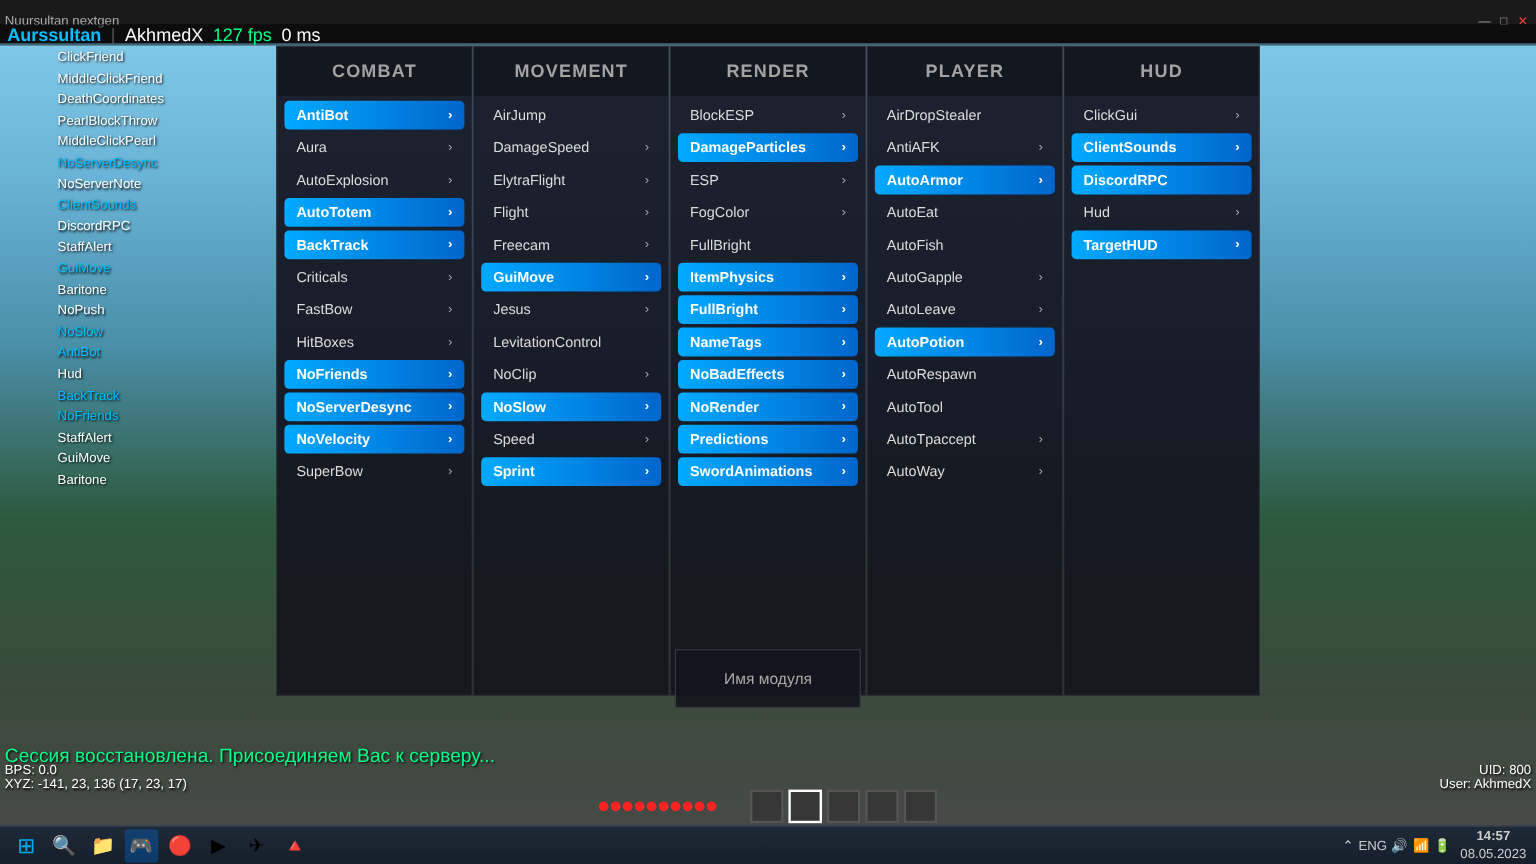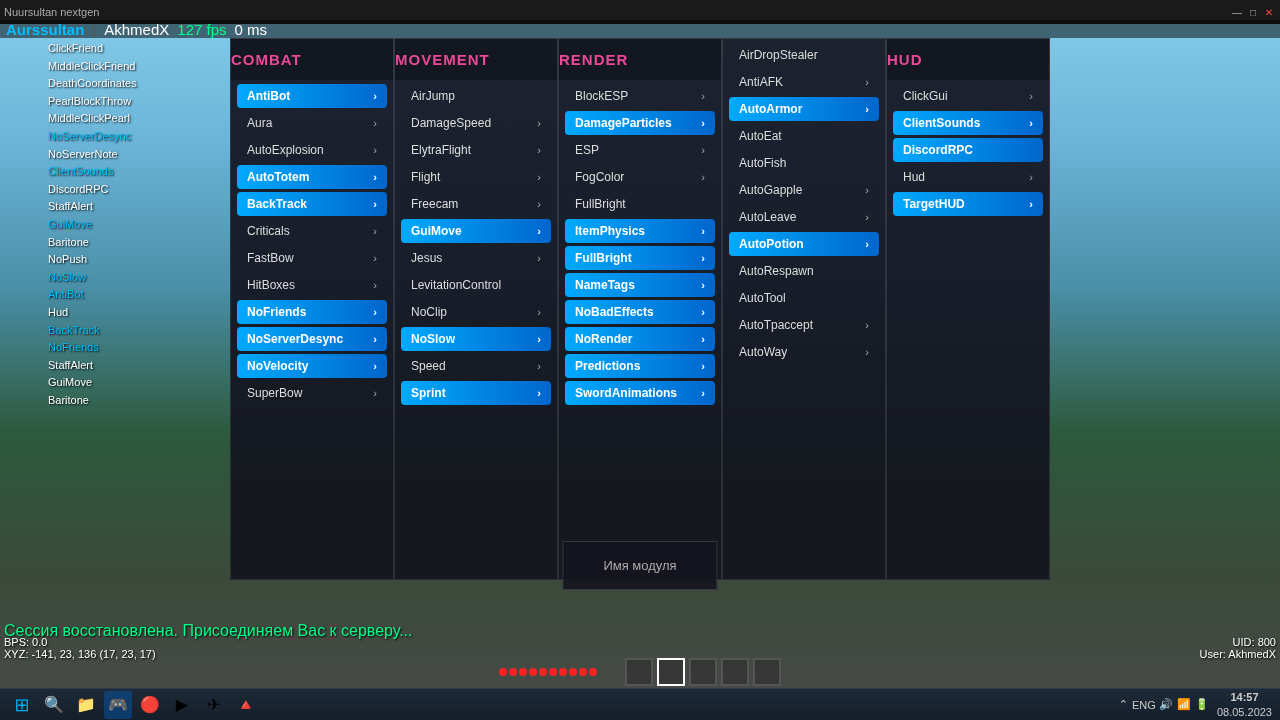--- a/index.html
+++ b/index.html
@@ -19,21 +19,21 @@
       background: linear-gradient(180deg, #87CEEB 0%, #6ab4d8 20%, #4a8fa8 40%, #2d5a3d 60%, #3a4a3a 80%, #4a4a4a 100%);
       z-index: 0;
     }
 
     
     .title-bar {
       position: absolute;
       top: 0;
       left: 0;
       right: 0;
-      height: 24px;
+      height: 36px;
       background: #1a1a1a;
       display: flex;
       align-items: center;
       justify-content: space-between;
       z-index: 100;
       padding: 0 4px;
     }
 
     .title-bar-left {
       display: flex;
@@ -111,24 +111,24 @@
       flex: 1;
       background: rgba(20, 20, 30, 0.92);
       border: 1px solid rgba(255,255,255,0.1);
       display: flex;
       flex-direction: column;
       overflow: hidden;
     }
 
     .category-header {
       padding: 12px 0;
-      text-align: left;
+      text-align: center;
       font-size: 15px;
       font-weight: bold;
-      color: #ec4899;
+      color: #a3a3a3;
       background: rgba(0,0,0,0.3);
       letter-spacing: 1px;
     }
 
     .category-items {
       flex: 1;
       overflow-y: auto;
       padding: 4px 6px;
       display: flex;
       flex-direction: column;
@@ -519,20 +519,21 @@
           <span>Predictions</span>
           <span class="arrow">›</span>
         </div>
         <div class="menu-item active">
           <span>SwordAnimations</span>
           <span class="arrow">›</span>
         </div>
       </div>
     </div>
     <div class="category">
+      <div class="category-header">PLAYER</div>
       <div class="category-items">
         <div class="menu-item">
           <span>AirDropStealer</span>
         </div>
         <div class="menu-item">
           <span>AntiAFK</span>
           <span class="arrow">›</span>
         </div>
         <div class="menu-item active">
           <span>AutoArmor</span>

